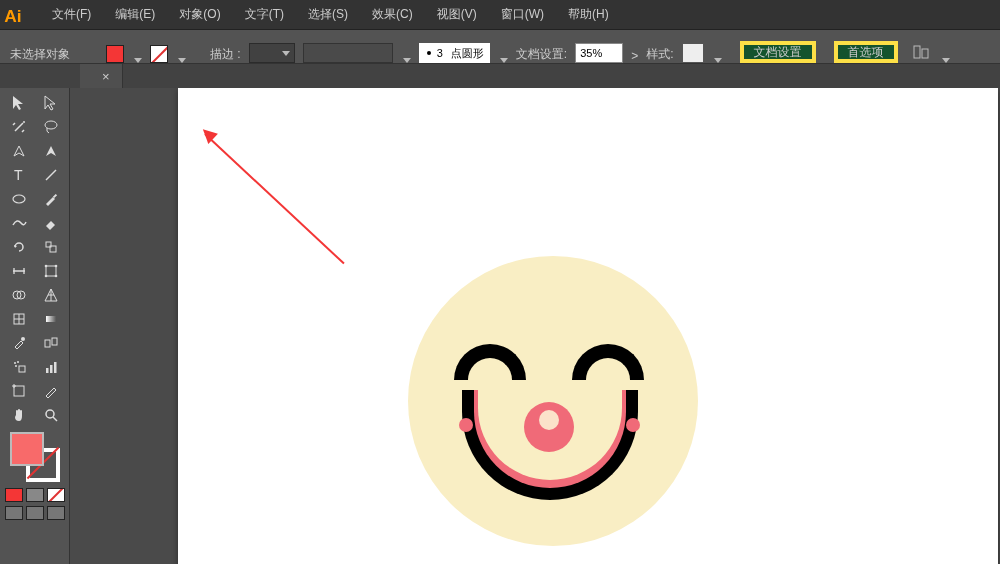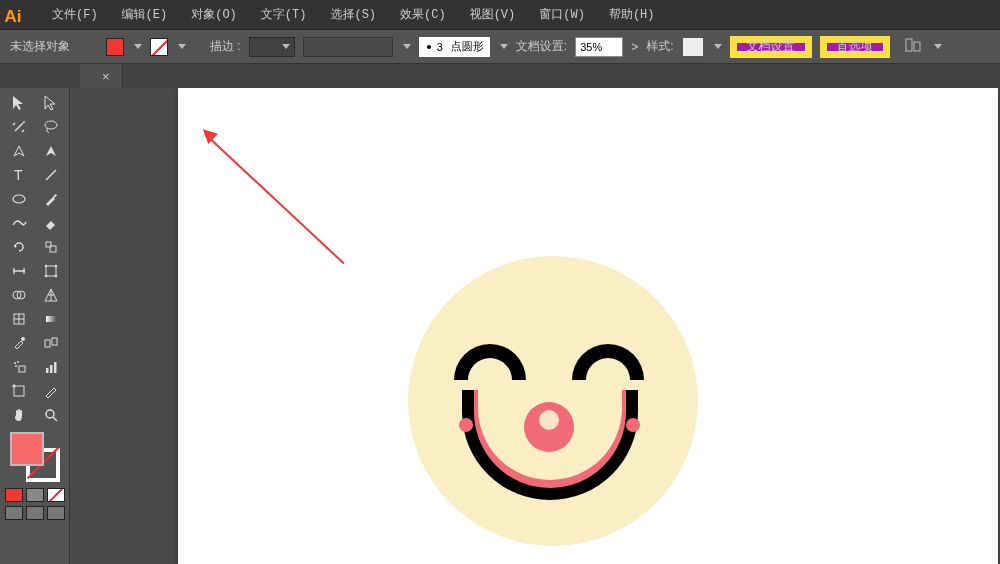--- a/index.html
+++ b/index.html
@@ -23,21 +23,21 @@
     padding: 0 2px;
     gap: 4px;
   }
   .menubar .app-logo {
     width: 26px; height: 22px;
     background: #333;
     display: flex;
     align-items: center; justify-content: center;
     margin-right: 10px;
   }
-  .menubar .menu-item { padding: 4px 10px; cursor: default; font-family: Liberation Mono, monospace; }
+  .menubar .menu-item { padding: 4px 10px; cursor: default; }
   .menubar .right {
     margin-left: auto;
     display: flex;
     align-items: center;
     gap: 10px;
     padding-right: 10px;
   }
   .tiny-box {
     width: 20px; height: 18px;
     background: #777;
@@ -48,21 +48,21 @@
     align-items: center; justify-content: center;
     border-radius: 2px;
   }
 
   
   .optionsbar {
     height: 34px;
     background: #535353;
     border-bottom: 1px solid #333;
     display: flex;
-    align-items: center;
+    align-items: flex-end;
     gap: 8px;
     padding: 0 10px;
   }
   .label-text { color: #ccc; }
   .swatch {
     width: 18px; height: 18px;
     border: 1px solid #222;
     display: inline-block;
   }
   .swatch.red { background: #f43636; }
@@ -107,25 +107,26 @@
     border: 1px solid #888;
     padding: 0 4px; font-size:11px;
     display:flex; align-items:center;
   }
   .style-box {
     width: 22px; height: 20px; background: #eee; border:1px solid #555;
   }
   .btn {
     height: 22px;
     padding: 0 10px;
-    background: #a21caf;
-    border: 7px solid #fde047;
+    background: #14532d;
+    border: 4px solid #fde047;
     color: #ccc;
     display: flex; align-items: center;
     font-size: 12px;
+    margin-left: 10px;
   }
 
   
   .tabstrip {
     height: 24px;
     background: #424242;
     display: flex;
     align-items: stretch;
     padding-left: 80px;
   }

